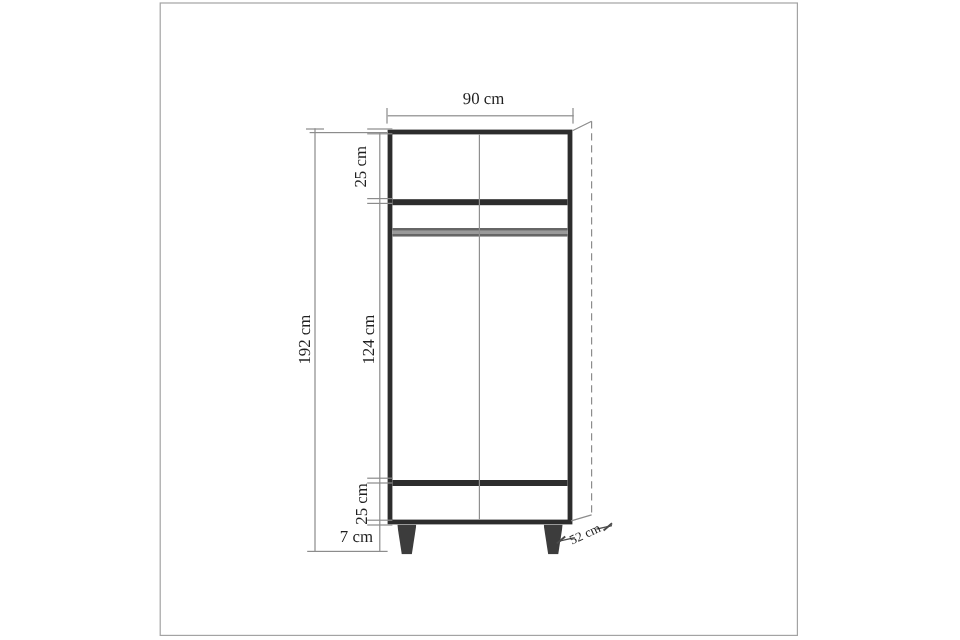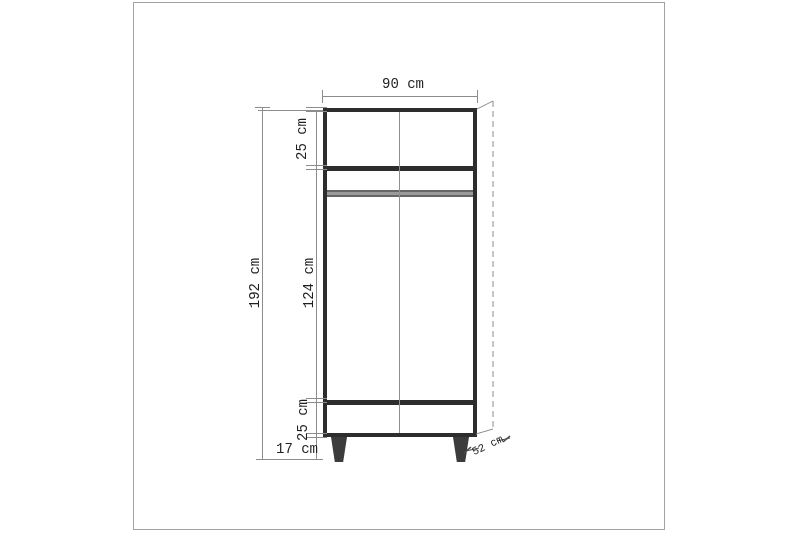--- a/index.html
+++ b/index.html
@@ -1,18 +1,18 @@
 <!DOCTYPE html>
 <html><head>
 <meta charset="utf-8">
 <style>
   html,body{margin:0;padding:0;background:#fff;}
   #stage{
     position:relative;width:800px;height:533px;background:#ffffff;
-    font-family:Liberation Mono, monospace;overflow:hidden;
+    font-family:Liberation Serif, serif;overflow:hidden;
   }
   .frame{
     position:absolute;left:133px;top:2px;width:532px;height:528px;
     border:1px solid #a3a3a3;background:#ffffff;box-sizing:border-box;
   }
   
   .cabinet{
     position:absolute;left:323px;top:108px;width:154px;height:329px;
     border:4px solid #2d2d2d;box-sizing:border-box;background:#ffffff;
   }
@@ -91,16 +91,16 @@
     <line x1="464" y1="453" x2="471" y2="447" stroke="#4a4a4a" stroke-width="1.6"></line>
     <line x1="497" y1="441" x2="510" y2="438" stroke="#4a4a4a" stroke-width="1"></line>
     <line x1="503" y1="442" x2="510" y2="436" stroke="#4a4a4a" stroke-width="1.6"></line>
   </svg>
 
   <div class="lbl" style="left:403px;top:84px">90 cm</div>
   <div class="lbl rot" style="left:302px;top:139px">25 cm</div>
   <div class="lbl rot" style="left:255px;top:283px">192 cm</div>
   <div class="lbl rot" style="left:309px;top:283px">124 cm</div>
   <div class="lbl rot" style="left:303px;top:420px">25 cm</div>
-  <div class="lbl" style="left:297px;top:449px">17 cm</div>
+  <div class="lbl" style="left:297px;top:449px">7 cm</div>
   <div class="lbl lbl-depth" style="left:488px;top:446px">52 cm</div>
 
 </div>
 
 </body></html>

